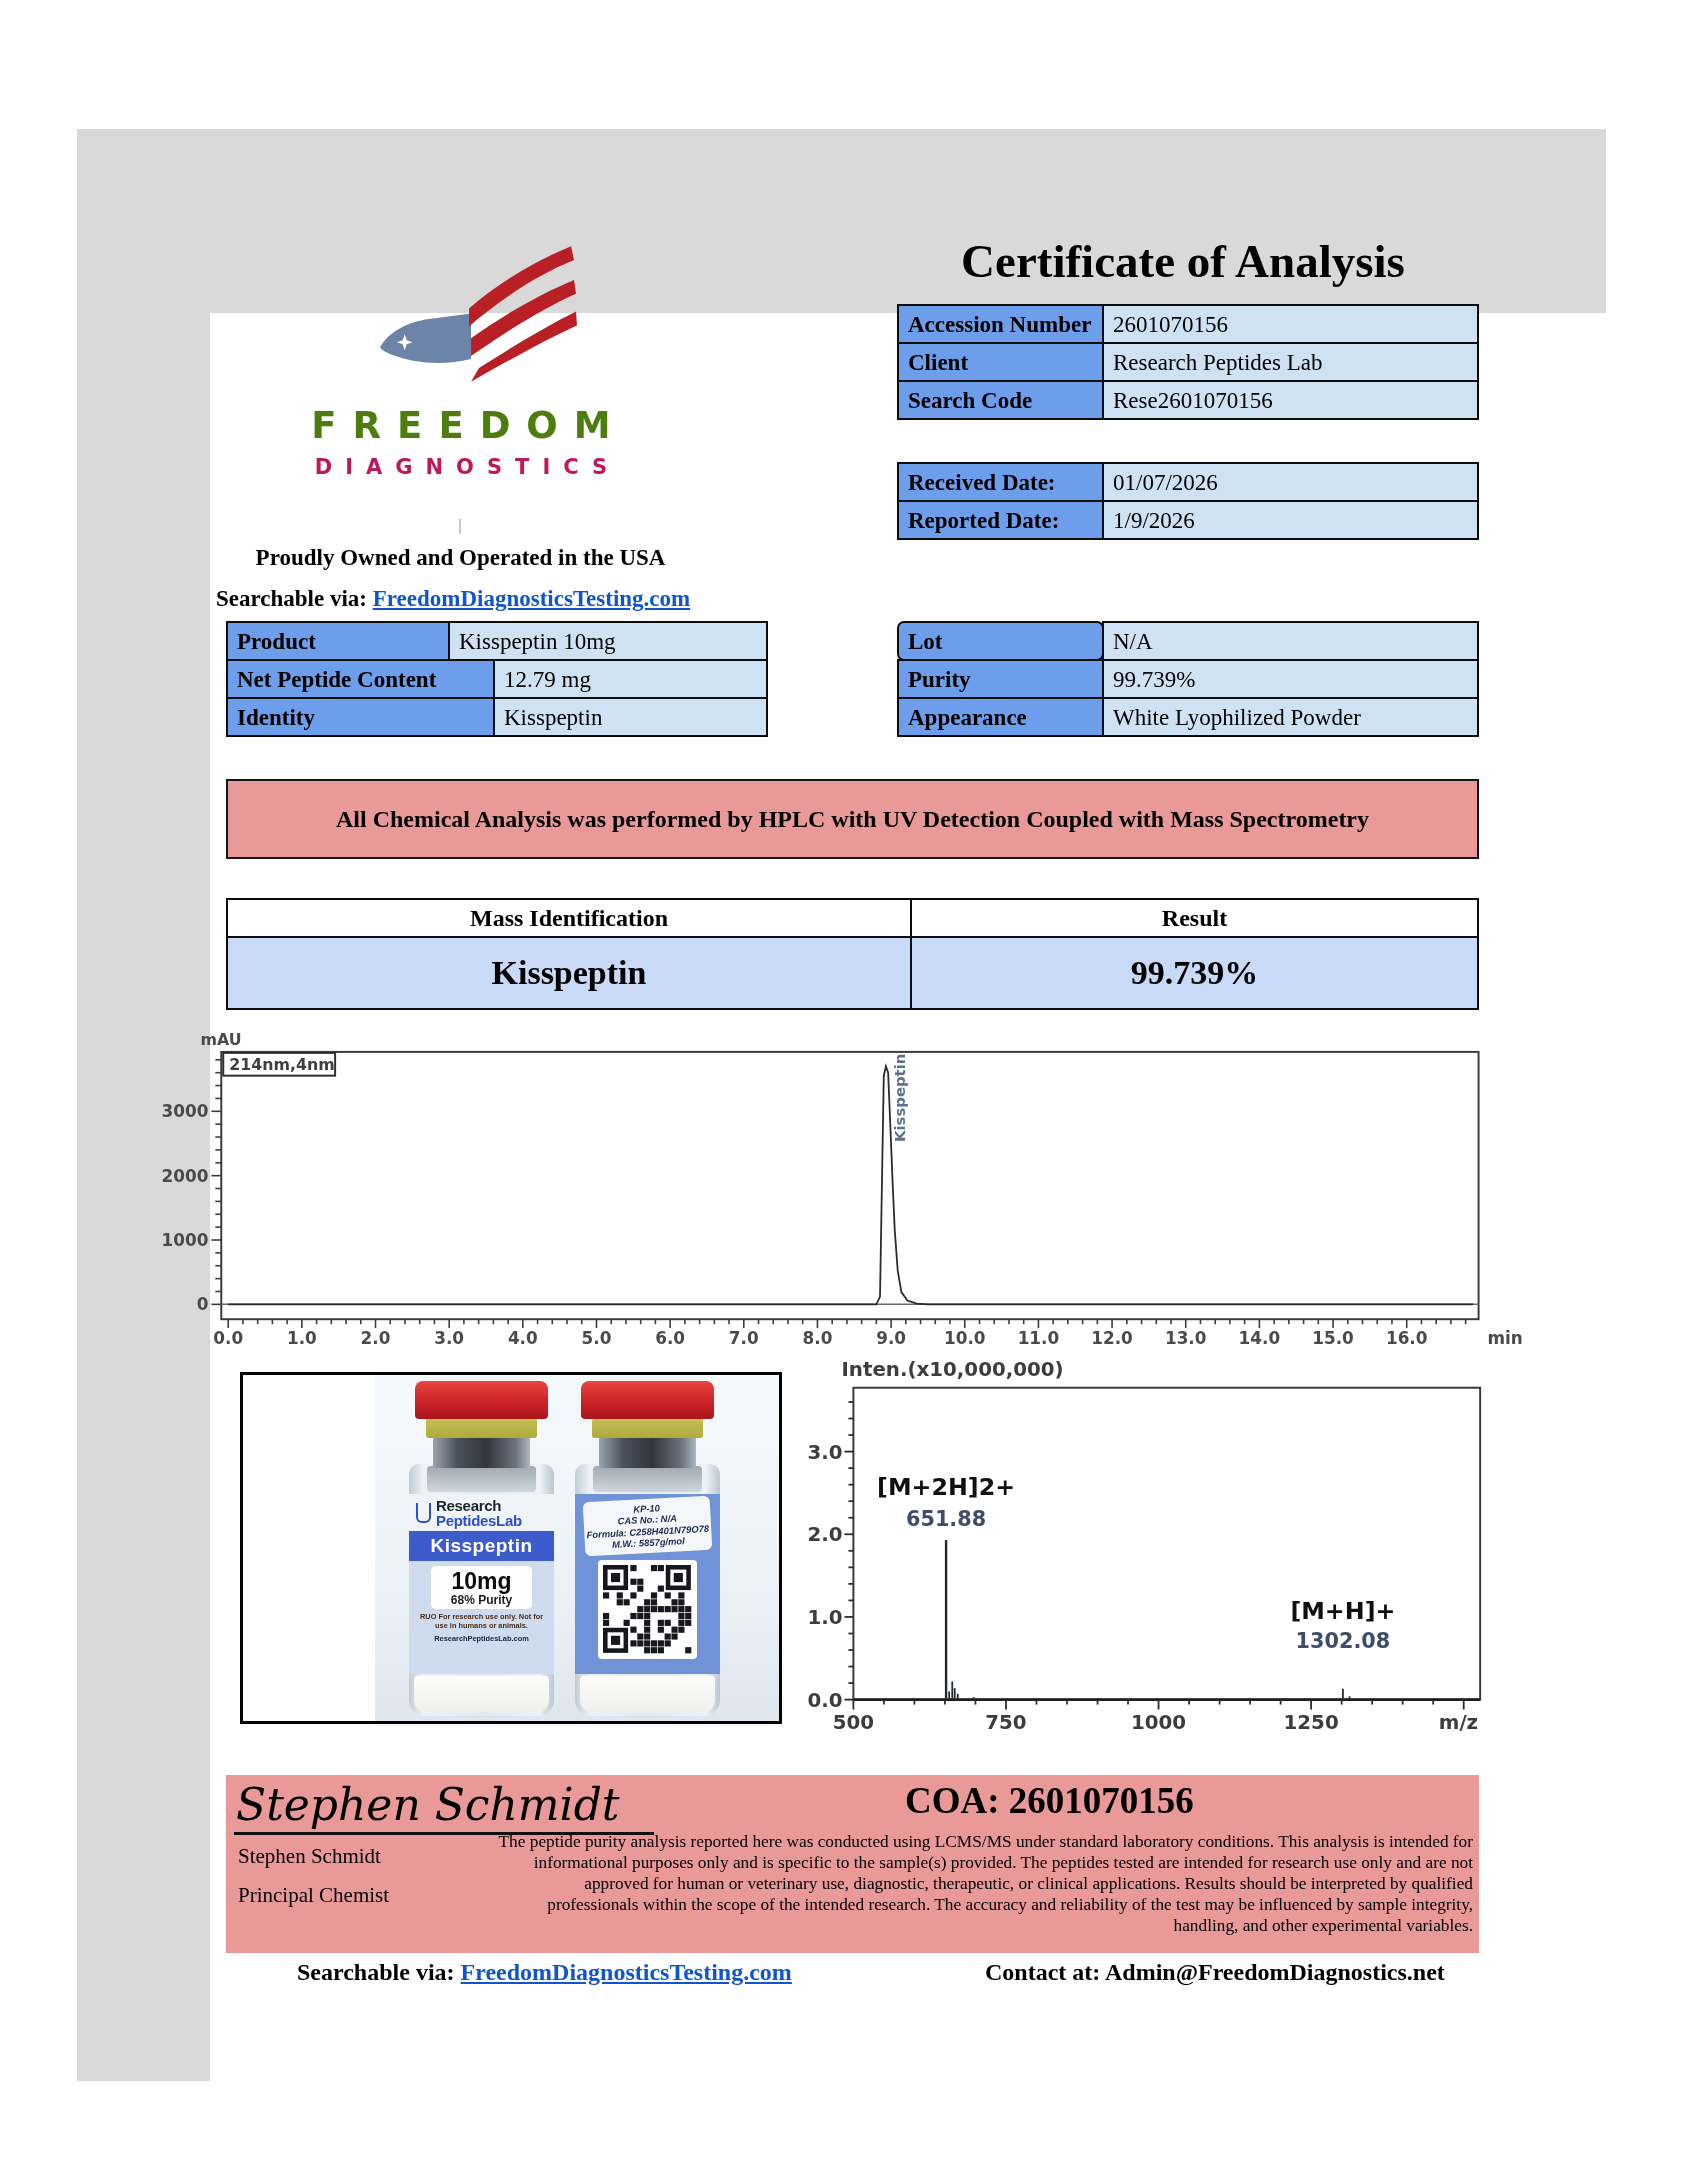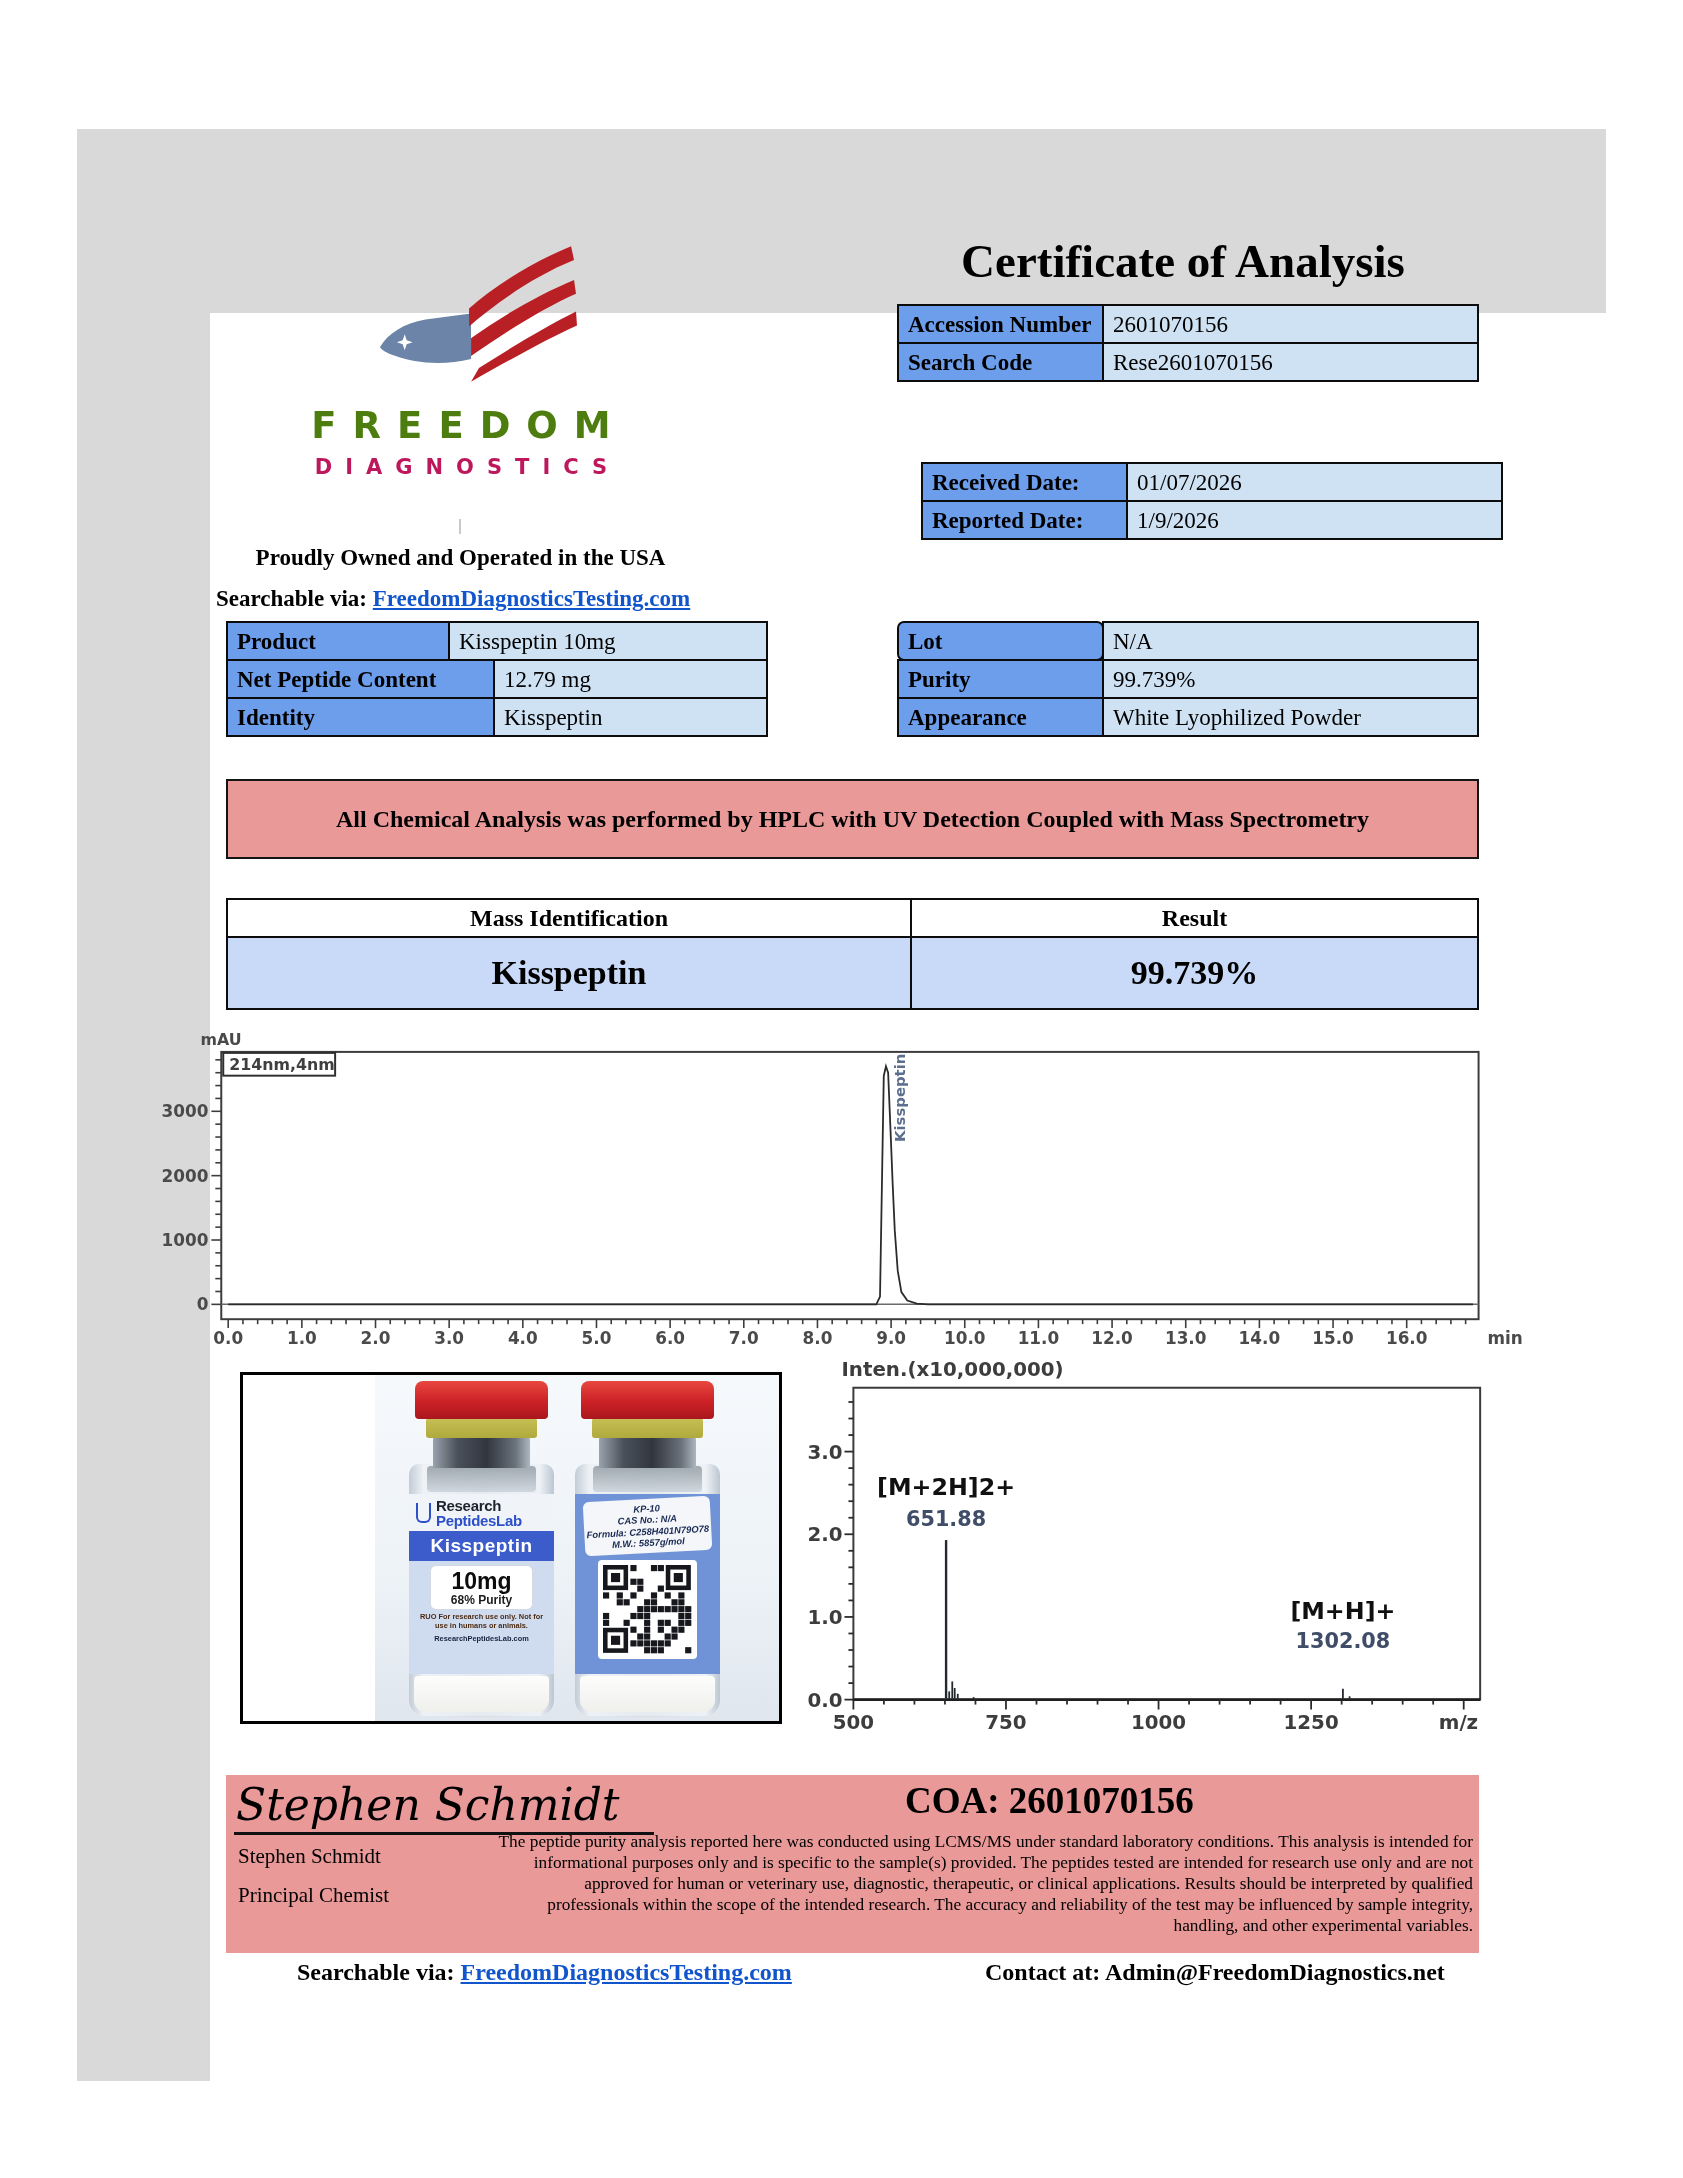--- a/index.html
+++ b/index.html
@@ -105,26 +105,30 @@
   </div>
 
   <div class="doc-title">Certificate of Analysis</div>
 
   <div class="kvt" style="left:897px;top:304px;width:582px;">
     <div class="kvrow">
       <div class="kcell" style="width:207px;">Accession Number</div>
       <div class="vcell">2601070156</div>
     </div>
     <div class="kvrow">
+      <div class="kcell" style="width:207px;">Client</div>
+      <div class="vcell">Research Peptides Lab</div>
+    </div>
+    <div class="kvrow">
       <div class="kcell" style="width:207px;">Search Code</div>
       <div class="vcell">Rese2601070156</div>
     </div>
   </div>
 
-  <div class="kvt" style="left:897px;top:462px;width:582px;margin-left:24px;">
+  <div class="kvt" style="left:897px;top:462px;width:582px;">
     <div class="kvrow">
       <div class="kcell" style="width:207px;">Received Date:</div>
       <div class="vcell">01/07/2026</div>
     </div>
     <div class="kvrow">
       <div class="kcell" style="width:207px;">Reported Date:</div>
       <div class="vcell">1/9/2026</div>
     </div>
   </div>
 

